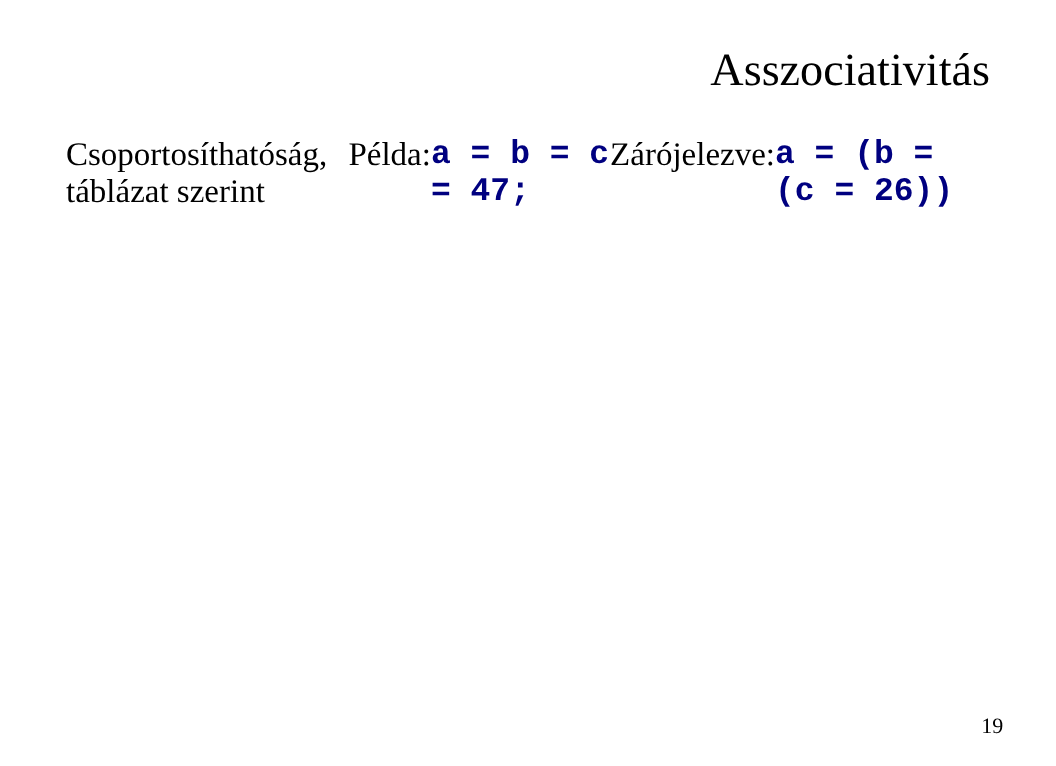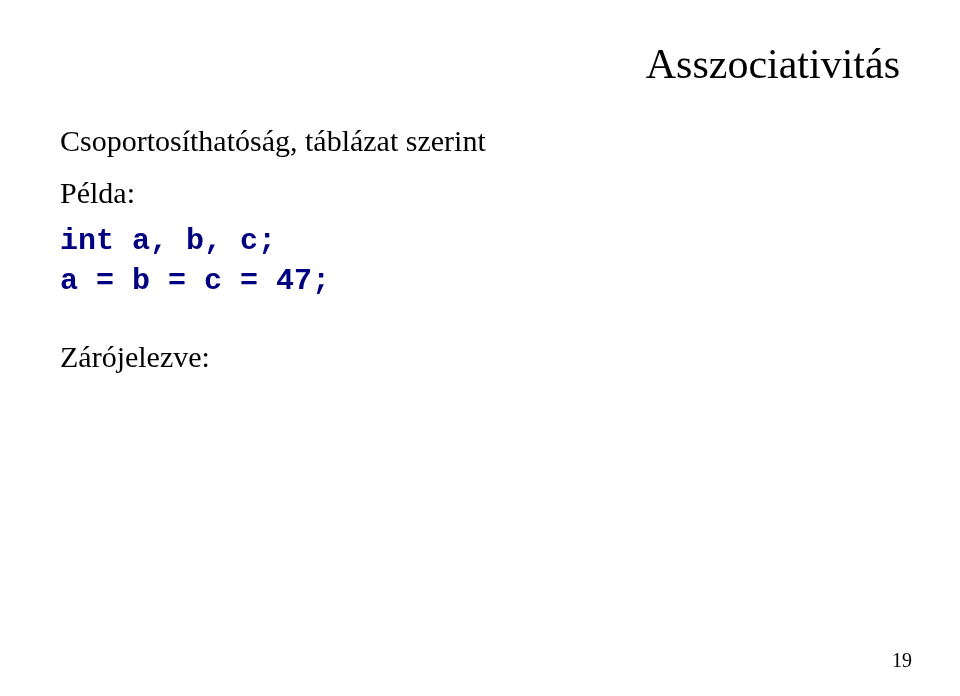--- a/index.html
+++ b/index.html
@@ -30,21 +30,21 @@
       text-align: right;
       font-size: 42px;
       font-weight: normal;
       color: #000000;
       margin-bottom: 36px;
       font-family: 'Times New Roman', Times, serif;
     }
 
     .slide-body {
       display: flex;
-      flex-direction: column;
+      flex-direction: row;
       gap: 0;
     }
 
     .subtitle-line {
       font-size: 30px;
       color: #000000;
       margin-bottom: 18px;
       font-family: 'Times New Roman', Times, serif;
     }
 
@@ -90,26 +90,26 @@
 <div class="slide-container">
 
   <h1 class="slide-title">Asszociativitás</h1>
 
   <div class="slide-body">
 
     <div class="subtitle-line">Csoportosíthatóság, táblázat szerint</div>
 
     <div class="label-line">Példa:</div>
 
-    <div class="code-block">int a, b, c;</div>
 
     <div class="code-line">a = b = c = 47;</div>
 
     <div class="section-gap"></div>
 
     <div class="label-line">Zárójelezve:</div>
 
+    <div class="code-line">a = (b = (c = 26))</div>
 
   </div>
 
   <div class="page-number">19</div>
 
 </div>
 
 </body></html>

